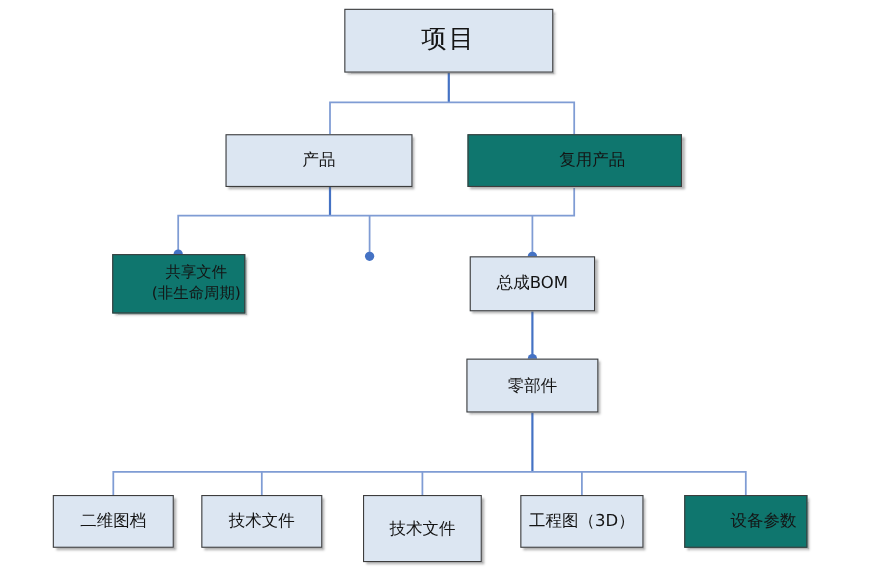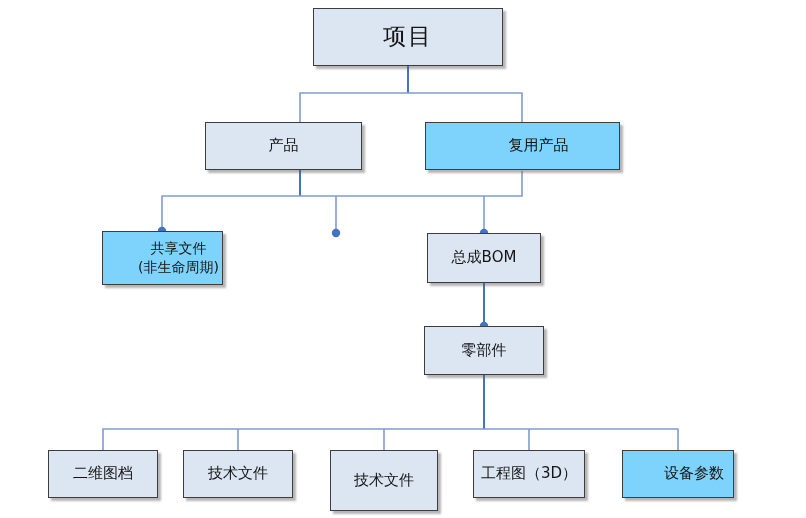--- a/index.html
+++ b/index.html
@@ -45,21 +45,21 @@
     display: flex;
     flex-direction: column;
     align-items: center;
     justify-content: center;
     text-align: center;
     color: #141414;
     font-size: 15px;
     line-height: 1.3;
   }
   .node--accent {
-    background: #7dd3fc;
+    background: #0f766e;
     padding-left: 32px;
   }
   .node--root {
     font-size: 23px;
     letter-spacing: 2px;
   }
   .node--twoline {
     font-size: 14px;
     line-height: 1.35;
     justify-content: center;
@@ -90,21 +90,21 @@
     <path class="rail" d="M103 450 L103 429 L678 429 L678 450"></path>
     <path class="rail" d="M238 429 L238 450"></path>
     <path class="rail" d="M384 429 L384 450"></path>
     <path class="rail" d="M529 429 L529 450"></path>
   </svg>
 
   <div class="node node--root" style="left:313px; top:8px; width:190px; height:58px;">
     <span>项目</span>
   </div>
 
-  <div class="node" style="left:205px; top:122px; width:157px; height:48px;">
+  <div class="node" style="left:205px; top:122px; width:170px; height:48px;">
     <span>产品</span>
   </div>
   <div class="node node--accent" style="left:425px; top:122px; width:195px; height:48px;">
     <span>复用产品</span>
   </div>
 
   <div class="node node--accent node--twoline" style="left:102px; top:231px; width:121px; height:54px;">
     <span>共享文件</span>
     <span>(非生命周期)</span>
   </div>

